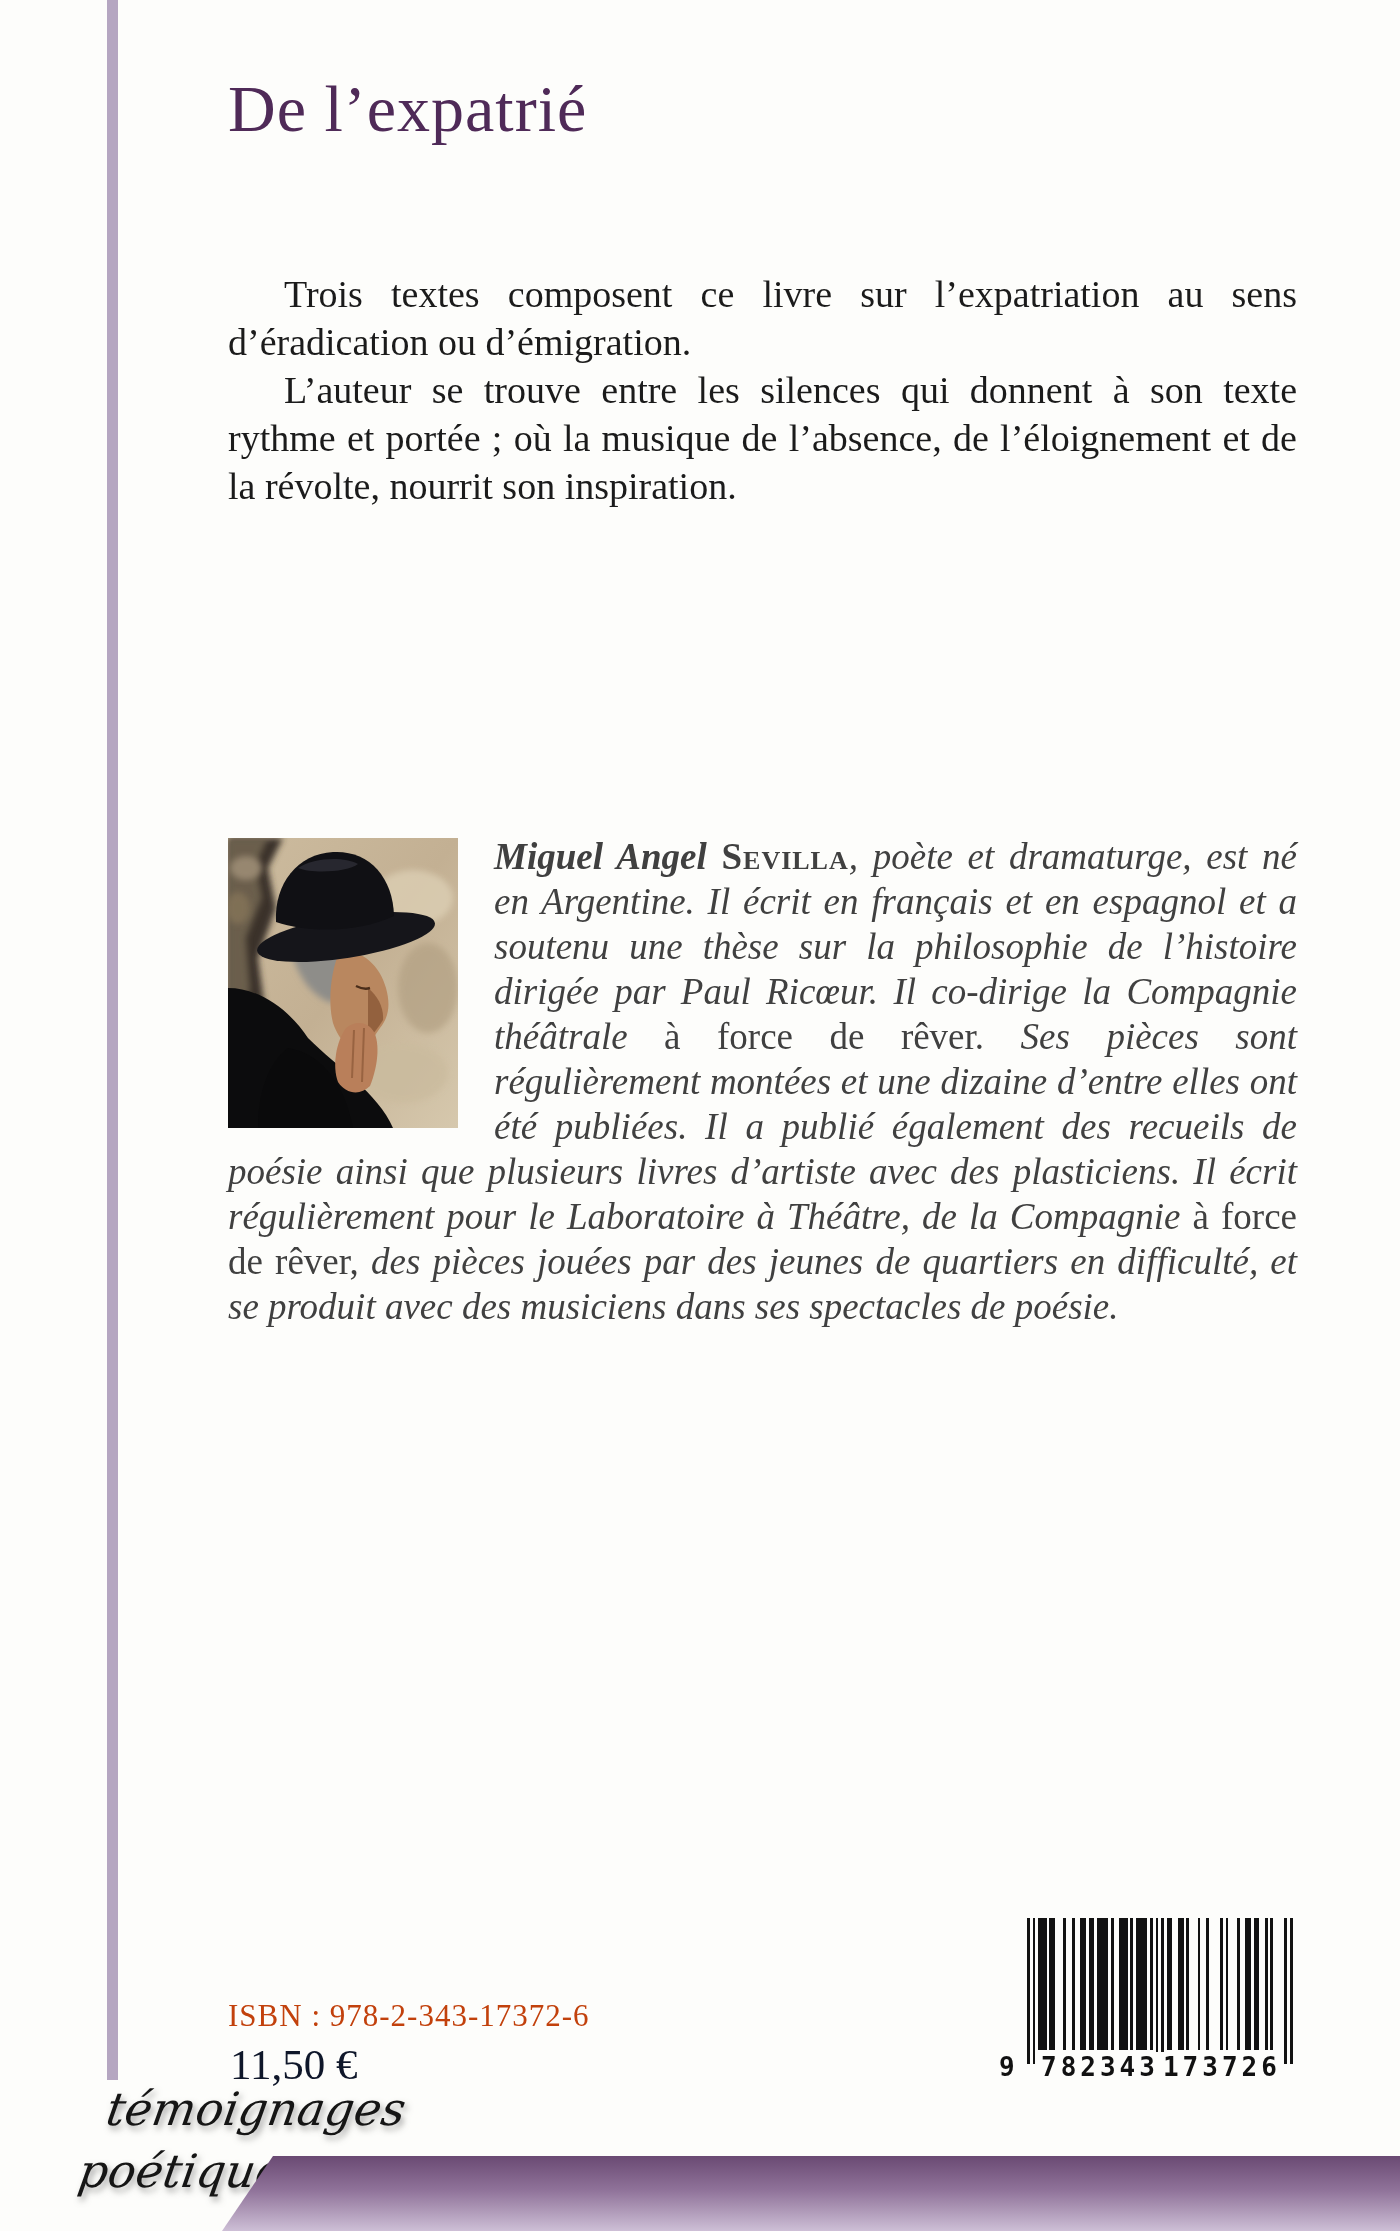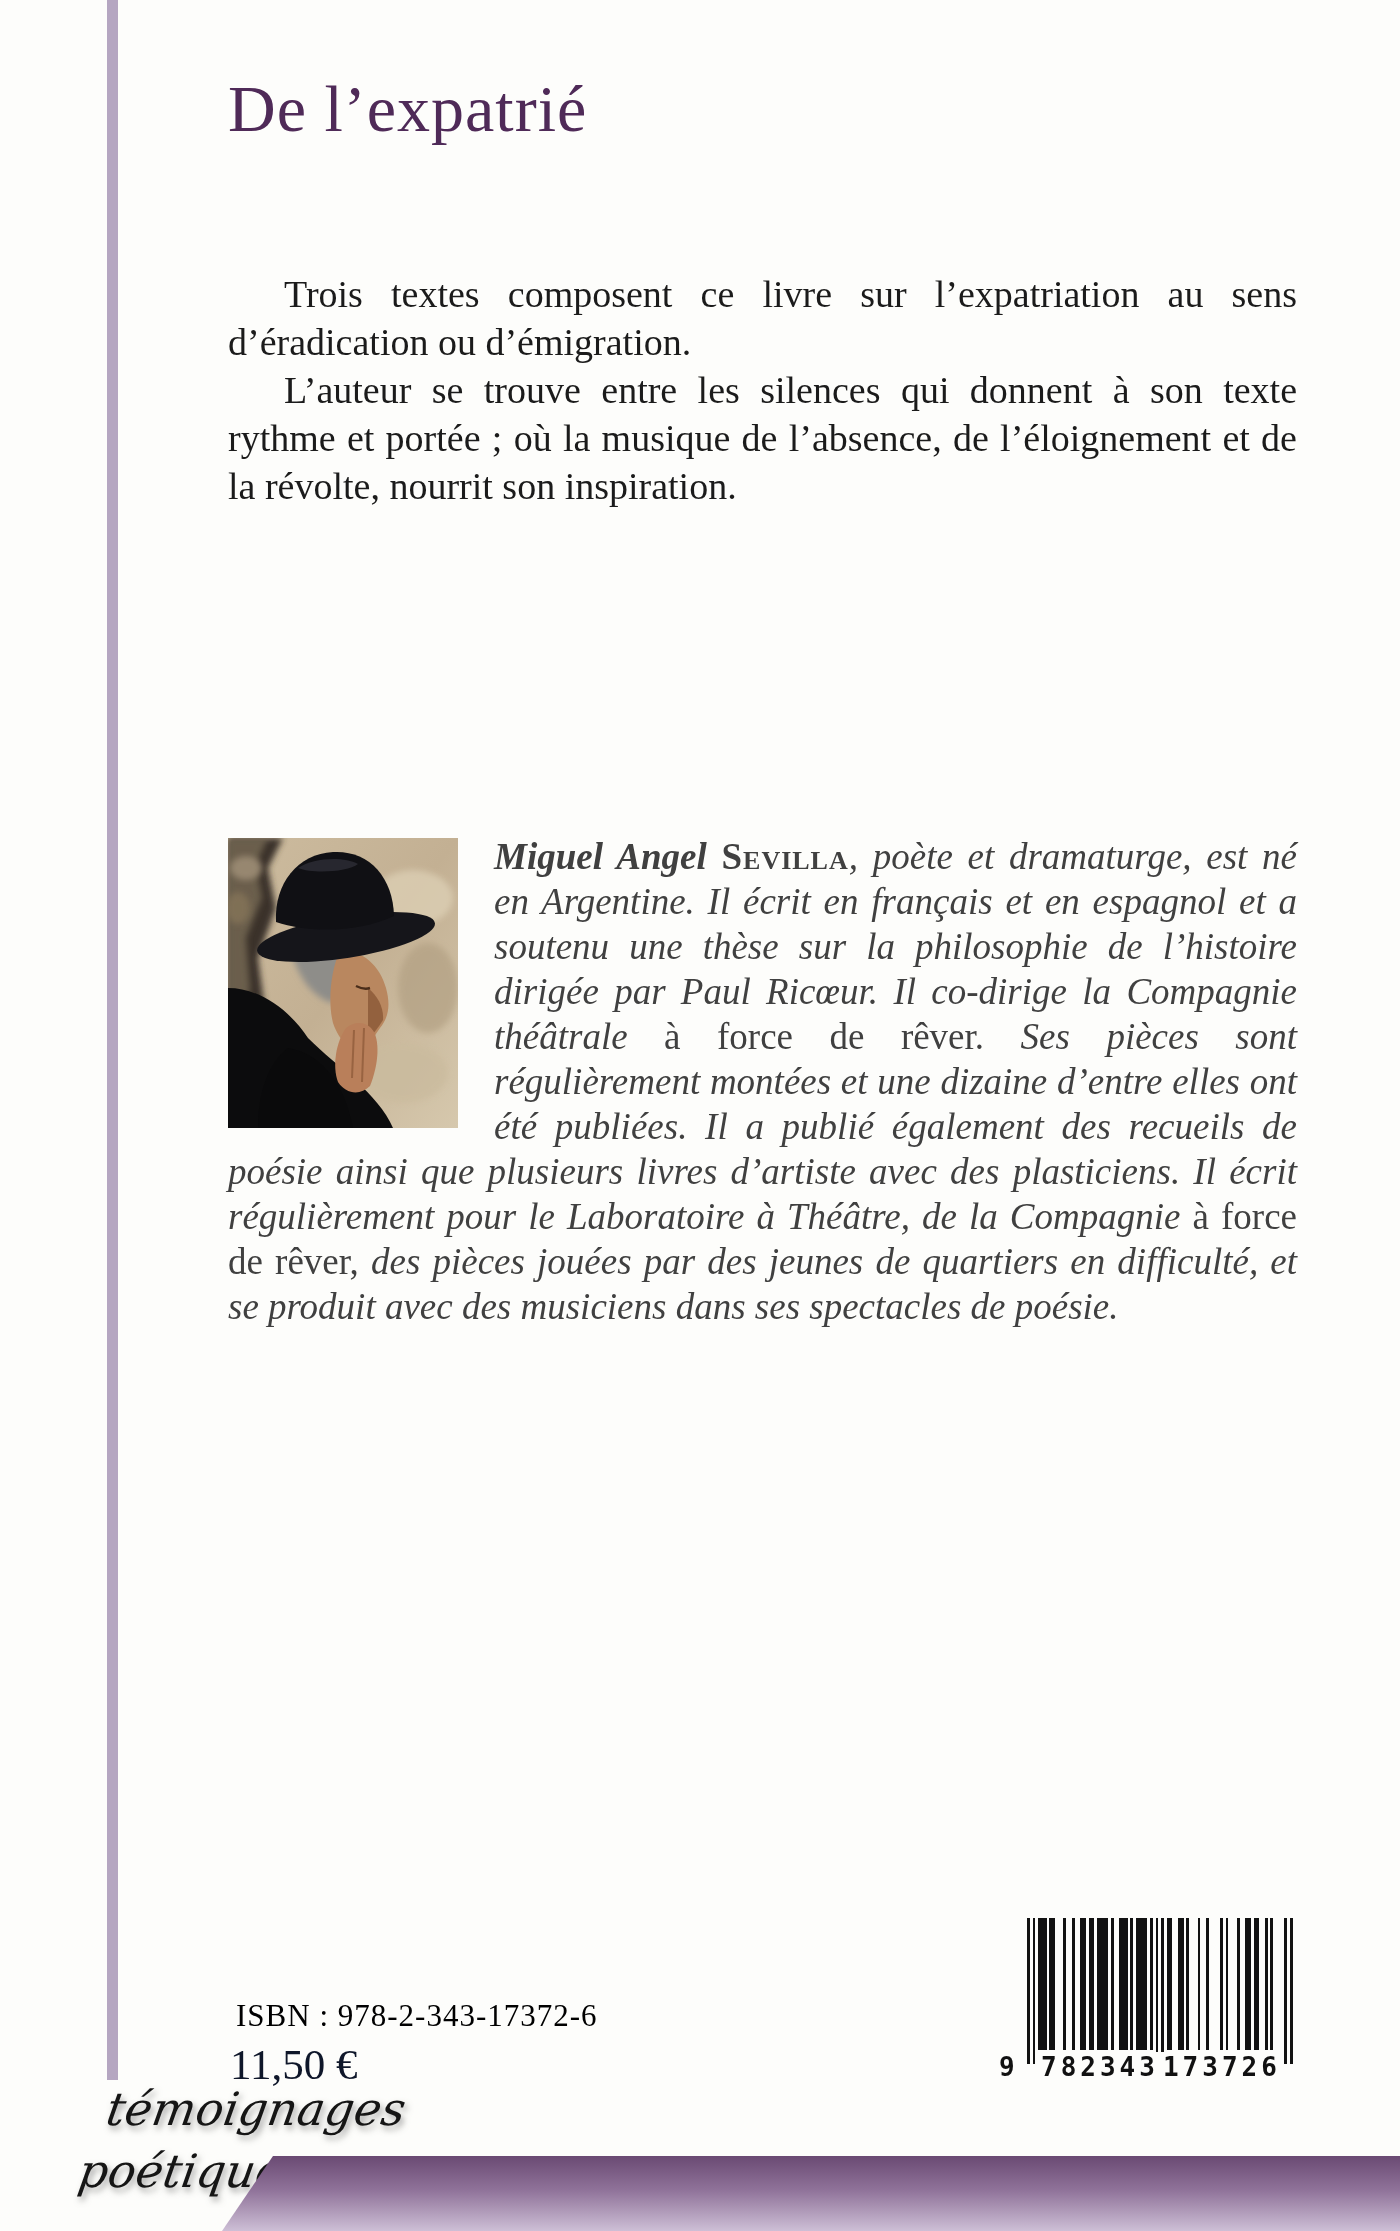--- a/index.html
+++ b/index.html
@@ -55,22 +55,22 @@
   .photo svg { display: block; width: 100%; height: 100%; }
   .author-name { font-weight: bold; }
   .author-surname {
     font-style: normal; font-weight: bold;
     font-variant: small-caps; letter-spacing: 1px;
   }
   .roman { font-style: normal; }
 
   
   .isbn {
-    position: absolute; left: 236px; top: 1998px;
-    font-size: 31px; letter-spacing: 1px; color: #000000;
+    position: absolute; left: 228px; top: 1998px;
+    font-size: 31px; letter-spacing: 1px; color: #c2410c;
   }
   .price {
     position: absolute; left: 230px; top: 2040px;
     font-size: 43px; color: #0f172a;
   }
 
   
   .barcode { position: absolute; left: 1027px; top: 1918px; width: 266px; }
   .bars { display: flex; align-items: flex-start; width: 266px; height: 146px; }
   .bc-module { flex: 0 0 2.8px; height: 132px; }

